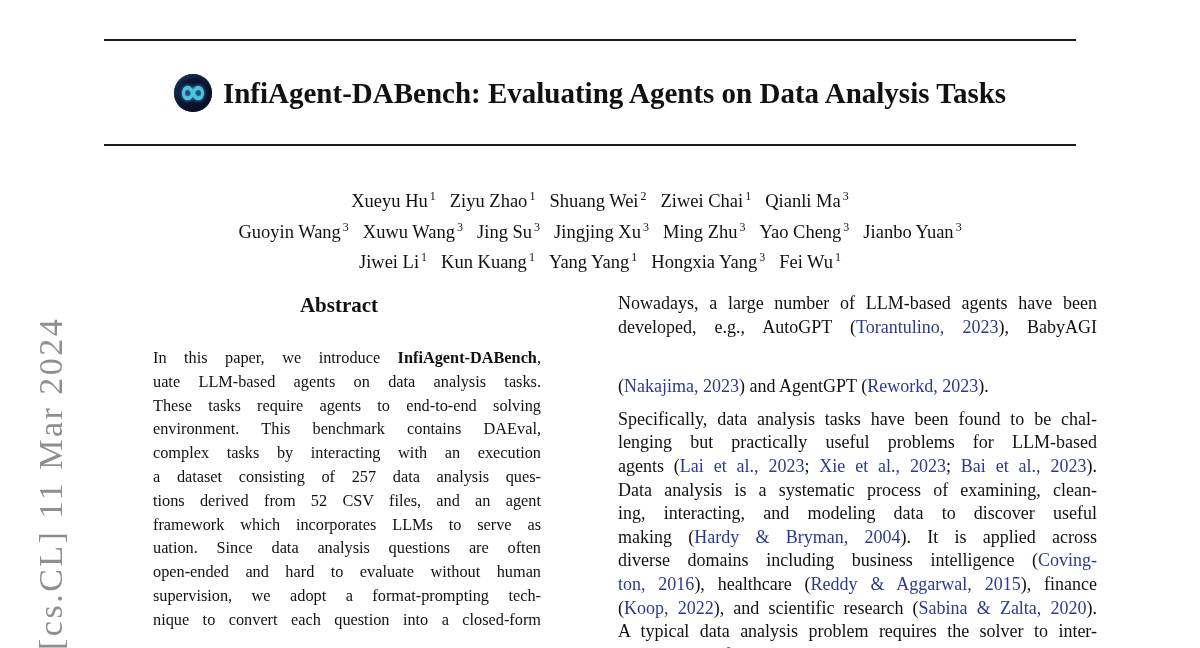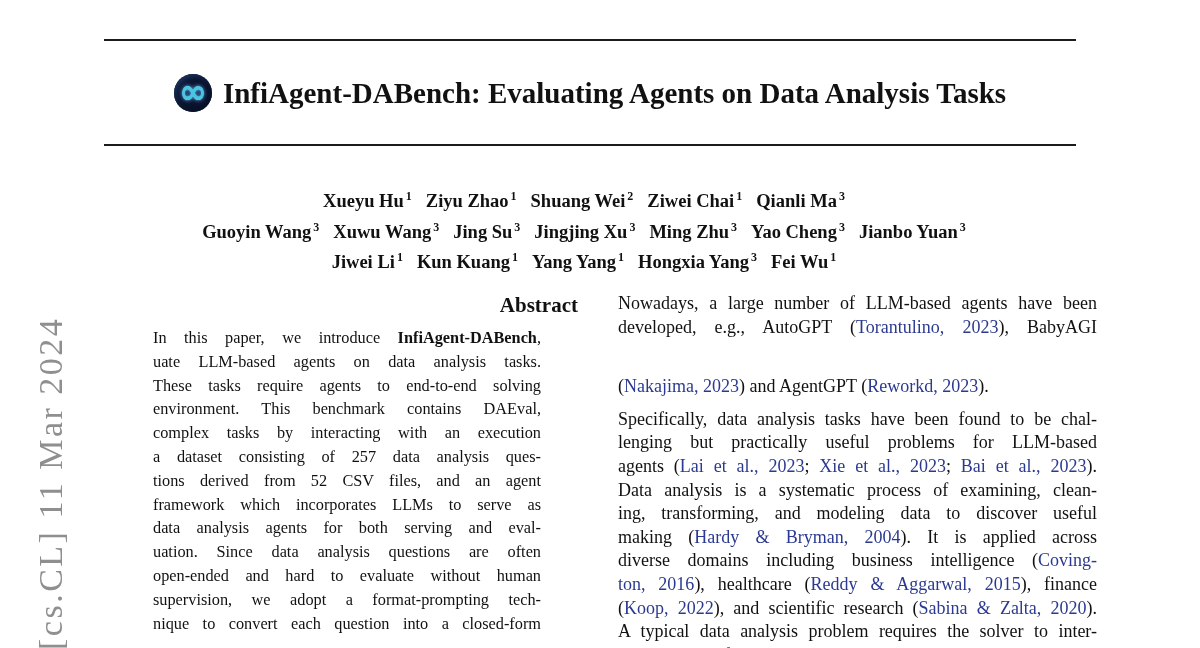--- a/index.html
+++ b/index.html
@@ -20,27 +20,27 @@
   .logo{
     width:38px;height:38px;border-radius:50%;background:var(--logo-bg);
     display:inline-flex;align-items:center;justify-content:center;flex:0 0 auto;
     box-shadow:inset -2px -3px 6px #071024, inset 2px 2px 5px #1d3b66;
   }
   .logo .inf{
     color:var(--logo-glyph);font-size:33px;font-weight:bold;line-height:38px;
     margin-top:-3px;text-shadow:0 0 4px #58b9ff,0 0 1px #bff1ff;
     font-family:"DejaVu Sans",sans-serif;
   }
-  #authors{position:absolute;left:44px;top:184px;width:1080px;text-align:center;
-    font-weight:bold;font-size:18.5px;}
+  #authors{position:absolute;left:60px;top:184px;width:1080px;text-align:center;
+    font-weight:normal;font-size:18.5px;}
   .author-line{line-height:25.5px;white-space:nowrap;}
   .author{margin:0 7px;white-space:nowrap;}
   .author sup{font-size:12px;margin-left:2px;}
   #left-col{position:absolute;left:100px;top:292px;width:478px;}
-  #abstract-heading{text-align:right;font-size:21px;font-weight:bold;height:26px;line-height:26px;margin-bottom:8px;}
+  #abstract-heading{text-align:center;font-size:21px;font-weight:bold;height:26px;line-height:26px;margin-bottom:28px;}
   #abstract-body{margin-left:45px;margin-right:37px;font-size:16.3px;}
   #abstract-body .jline{line-height:23.8px;height:23.8px;margin-left:8px;}
   #right-col{position:absolute;left:618px;top:292px;width:479px;font-size:18px;}
   #right-col .jline{line-height:23.6px;height:23.6px;}
   .para{margin:0 0 9px 0;}
   .jline{text-align:justify;text-align-last:justify;overflow:hidden;}
   .jline.noj{text-align-last:left;margin-top:36px;}
   .cite{color:var(--cite);cursor:pointer;}
   .b{font-weight:bold;}
   .i{}
@@ -76,40 +76,39 @@
     <div id="abstract-heading">Abstract</div>
     <div id="abstract-body">
         <div class="jline"><span>In this paper, we introduce </span><span class="b">InfiAgent-DABench</span><span>,</span></div>
         <div class="jline"><span>uate LLM-based agents on data analysis tasks.</span></div>
         <div class="jline"><span>These tasks require agents to end-to-end solving</span></div>
         <div class="jline"><span>environment. This benchmark contains DAEval,</span></div>
         <div class="jline"><span>complex tasks by interacting with an execution</span></div>
         <div class="jline"><span>a dataset consisting of 257 data analysis ques-</span></div>
         <div class="jline"><span>tions derived from 52 CSV files, and an agent</span></div>
         <div class="jline"><span>framework which incorporates LLMs to serve as</span></div>
-        <div class="jline"><span>data analysis agents for both serving and eval-</span></div>
         <div class="jline"><span>uation.  Since data analysis questions are often</span></div>
         <div class="jline"><span>open-ended and hard to evaluate without human</span></div>
         <div class="jline"><span>supervision, we adopt a format-prompting tech-</span></div>
         <div class="jline"><span>nique to convert each question into a closed-form</span></div>
       </div>
   </div>
 
   <div id="right-col">
       <div class="para">
         <div class="jline"><span>Nowadays, a large number of LLM-based agents have been</span></div>
         <div class="jline"><span>developed, </span><span class="i">e.g.</span><span>, AutoGPT (</span><span class="cite">Torantulino, 2023</span><span>), BabyAGI</span></div>
         <div class="jline noj"><span>(</span><span class="cite">Nakajima, 2023</span><span>) and AgentGPT (</span><span class="cite">Reworkd, 2023</span><span>).</span></div>
       </div>
       <div class="para">
         <div class="jline"><span>Specifically, data analysis tasks have been found to be chal-</span></div>
         <div class="jline"><span>lenging but practically useful problems for LLM-based</span></div>
         <div class="jline"><span>agents (</span><span class="cite">Lai et al., 2023</span><span>; </span><span class="cite">Xie et al., 2023</span><span>; </span><span class="cite">Bai et al., 2023</span><span>).</span></div>
         <div class="jline"><span>Data analysis is a systematic process of examining, clean-</span></div>
-        <div class="jline"><span>ing, transforming, and modeling data to discover useful</span></div>
+        <div class="jline"><span>ing, interacting, and modeling data to discover useful</span></div>
         <div class="jline"><span>making (</span><span class="cite">Hardy &amp; Bryman, 2004</span><span>).  It is applied across</span></div>
         <div class="jline"><span>diverse domains including business intelligence (</span><span class="cite">Coving-</span></div>
         <div class="jline"><span class="cite">ton, 2016</span><span>), healthcare (</span><span class="cite">Reddy &amp; Aggarwal, 2015</span><span>), finance</span></div>
         <div class="jline"><span>(</span><span class="cite">Koop, 2022</span><span>), and scientific research (</span><span class="cite">Sabina &amp; Zalta, 2020</span><span>).</span></div>
         <div class="jline"><span>A typical data analysis problem requires the solver to inter-</span></div>
         <div class="jline"><span>act with data files and through code executors to obtain analy-</span></div>
       </div>
     </div>
 
   <div id="watermark">[cs.CL]  11 Mar 2024</div>

